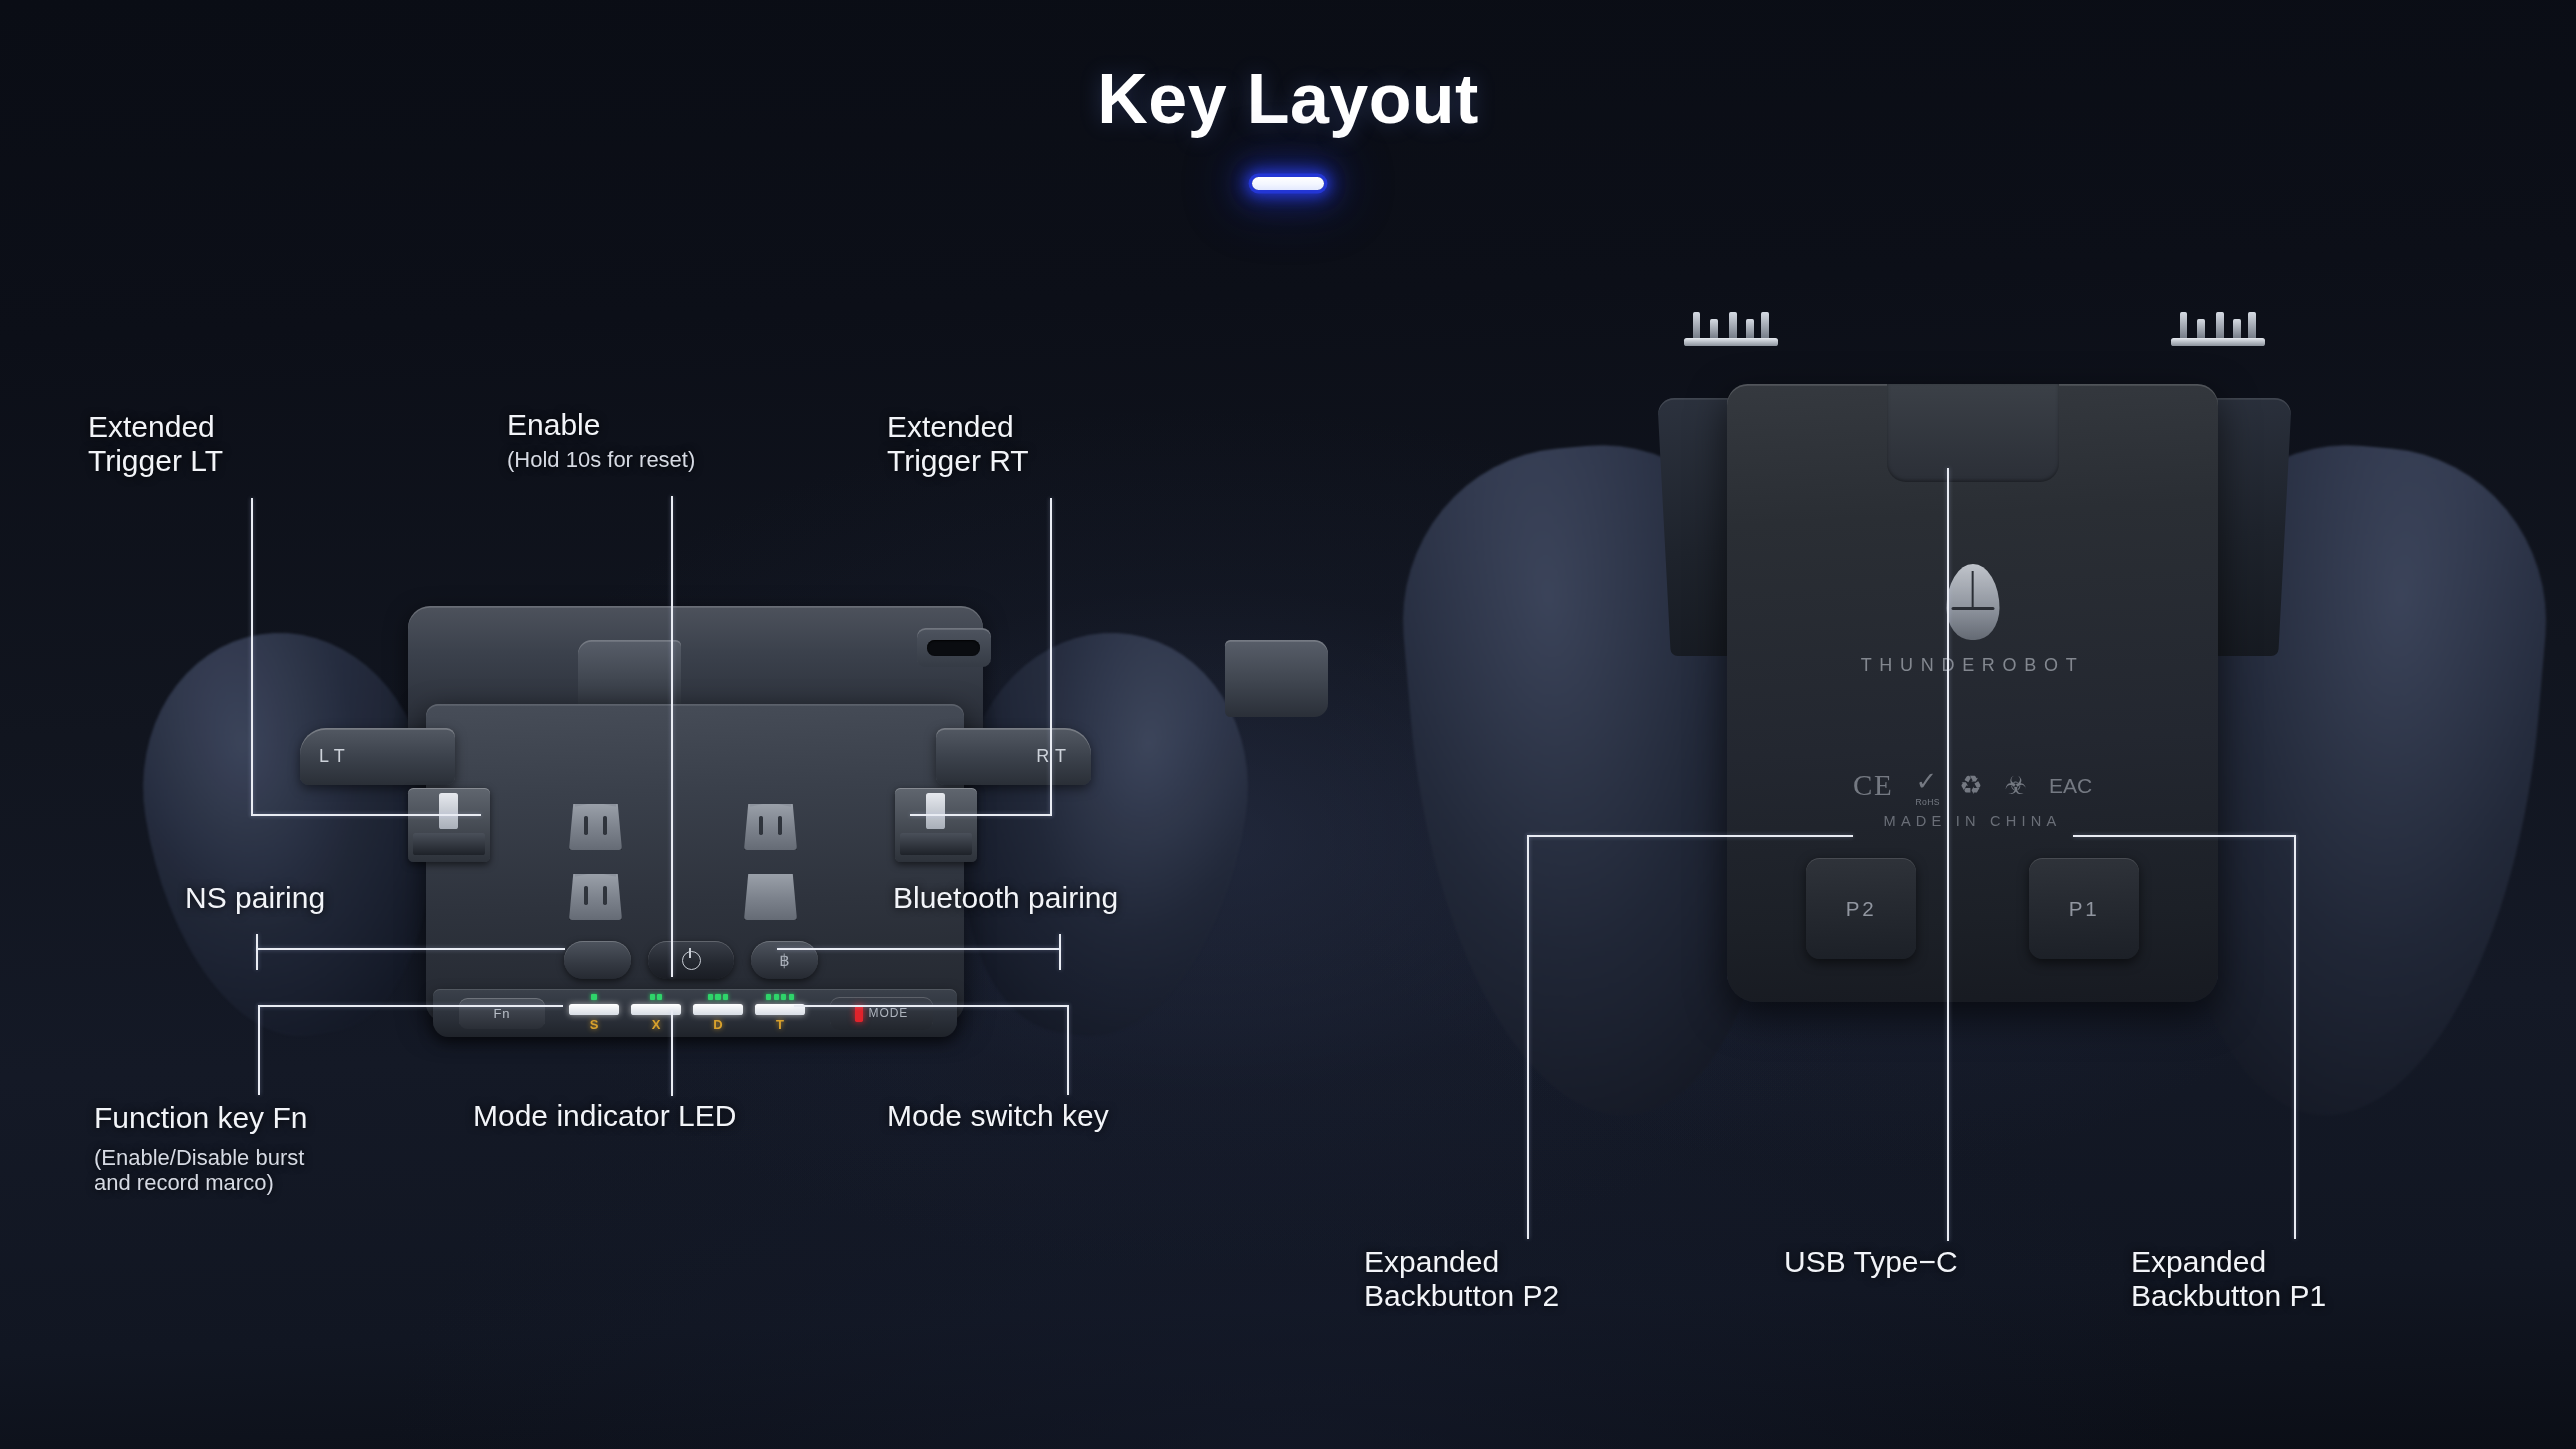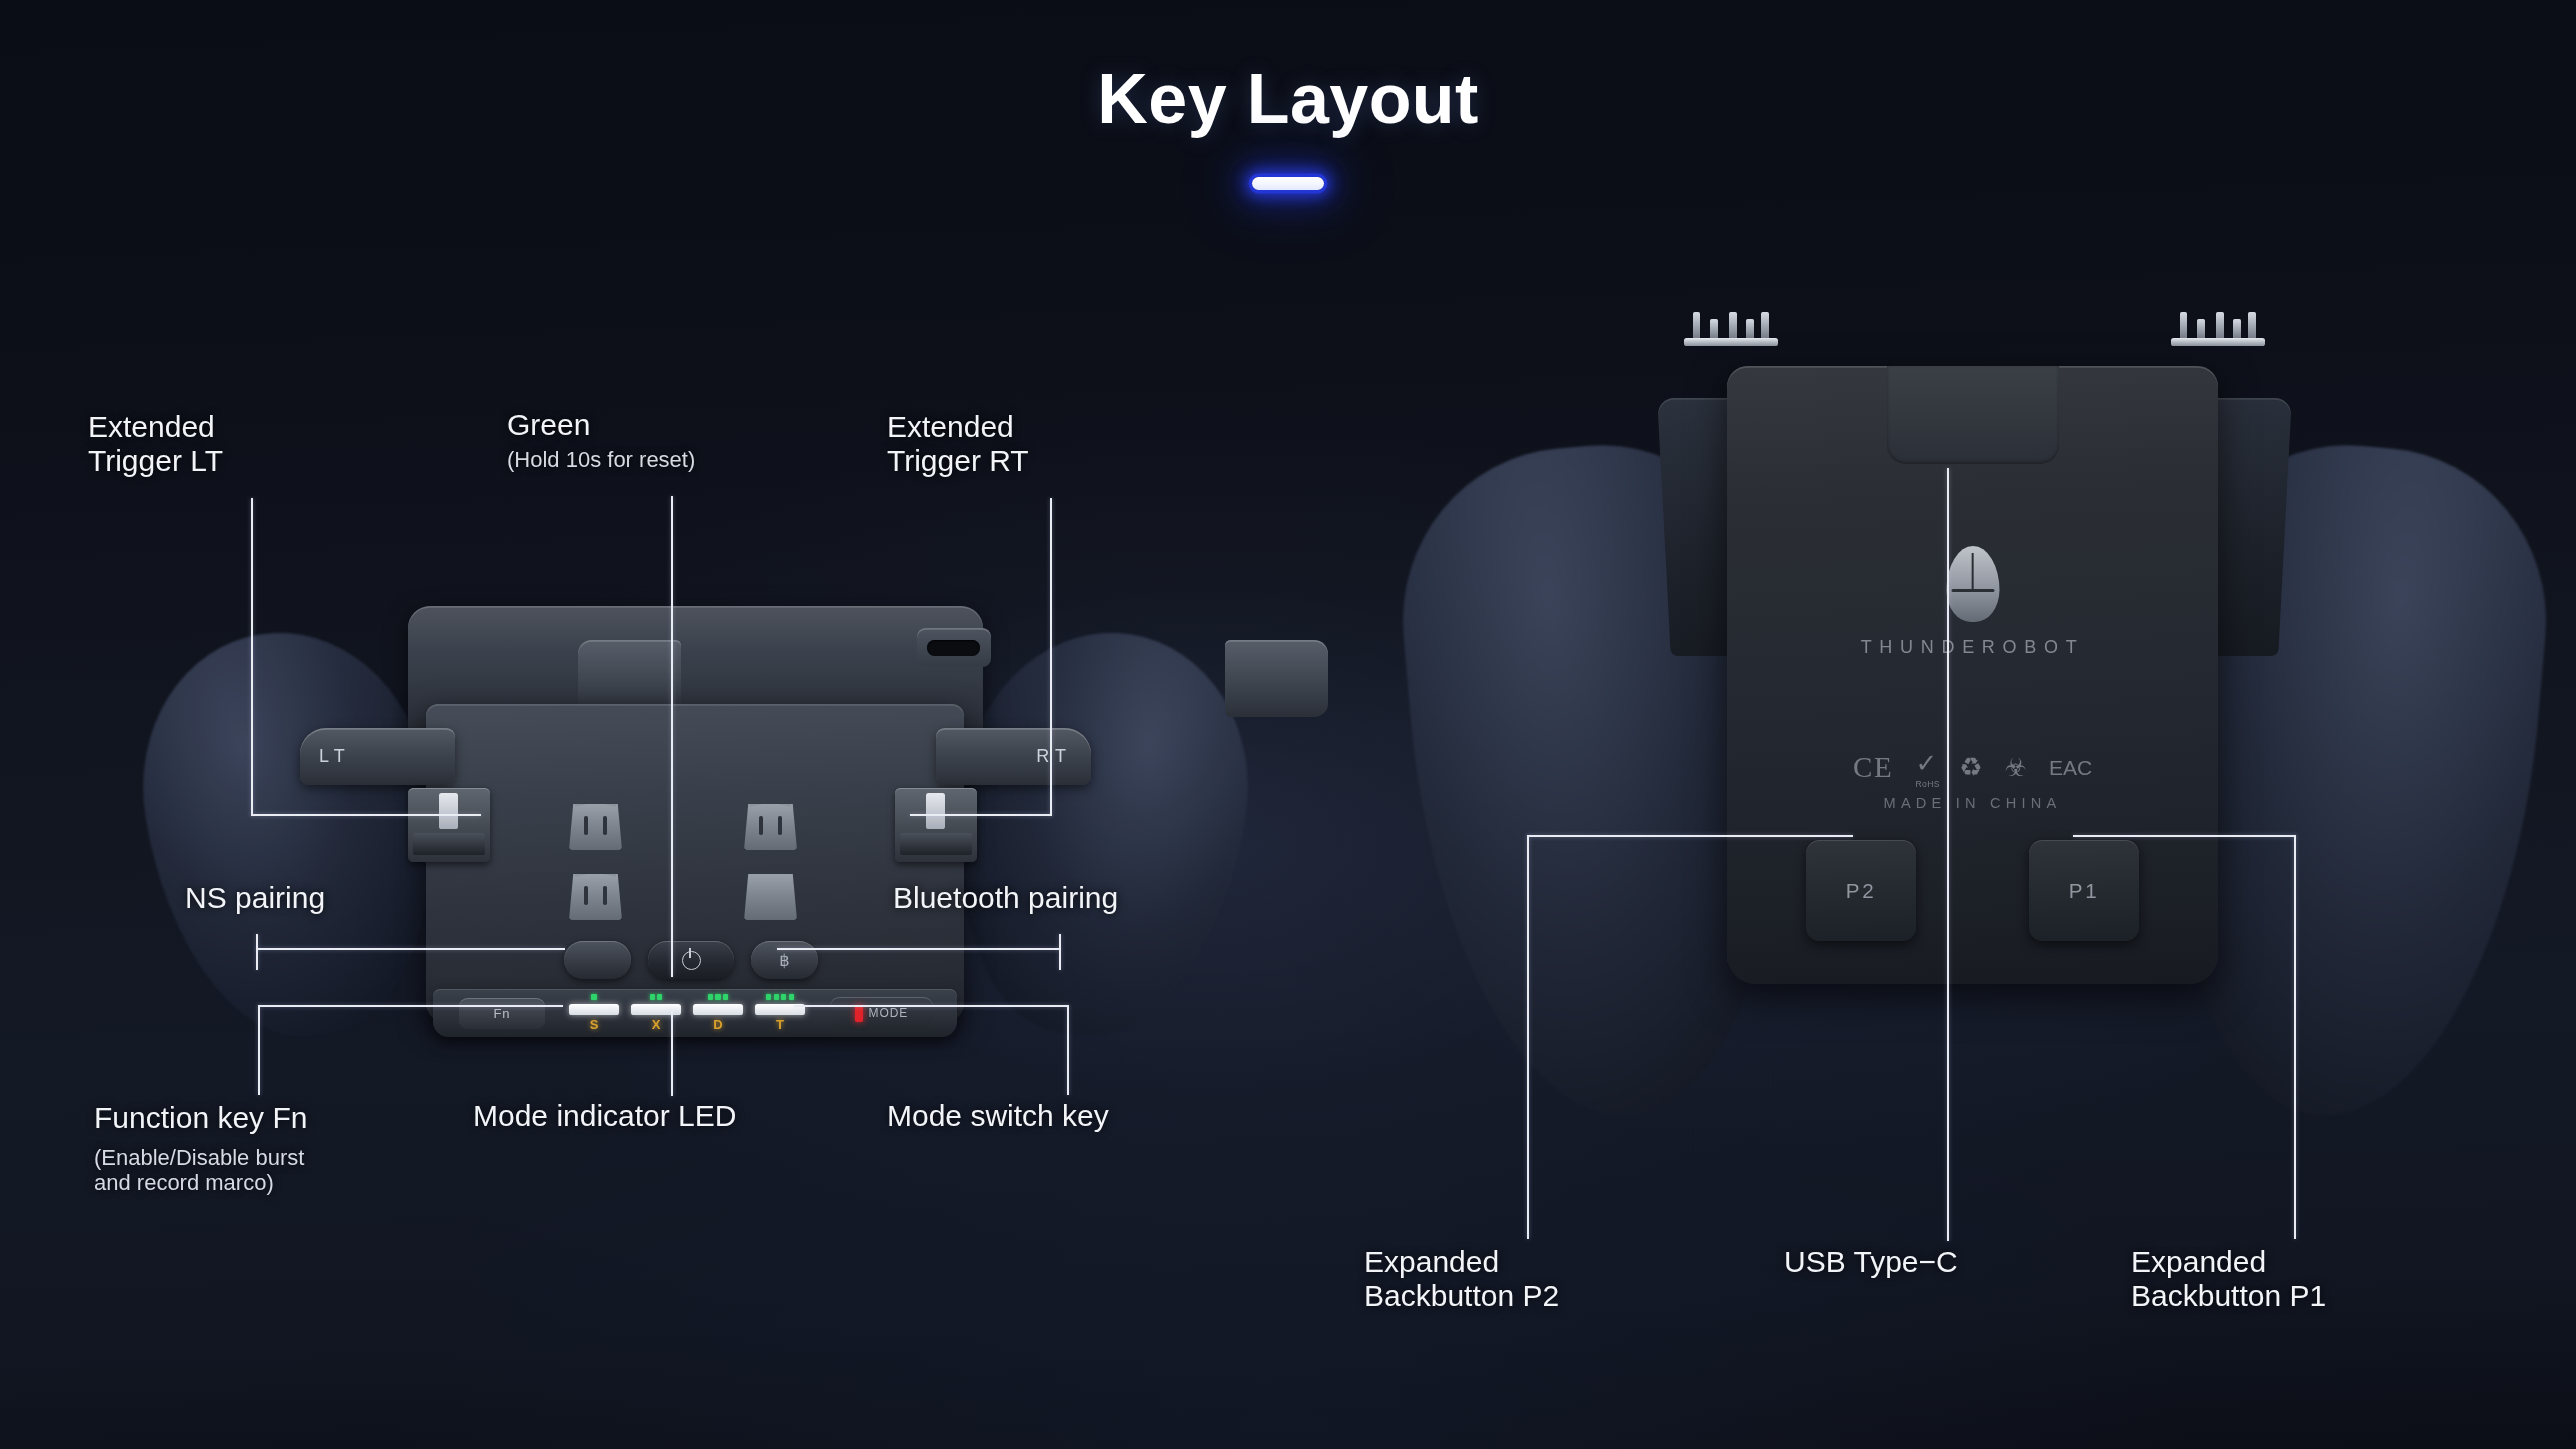--- a/index.html
+++ b/index.html
@@ -234,21 +234,21 @@
   }
   .pins .pin{ position:absolute; bottom:7.7px; width:7.7px; height:26px;
               background:linear-gradient(180deg,#d6dbe3,#767d88); border-radius:1.7px 1.7px 0 0; }
   .pins .pin:nth-child(2){ left:8.6px; }
   .pins .pin:nth-child(3){ left:26px; height:19px; }
   .pins .pin:nth-child(4){ left:45px; }
   .pins .pin:nth-child(5){ left:62px; height:19px; }
   .pins .pin:nth-child(6){ left:77px; }
 
   #back-plate{
-    position:absolute; left:319px; top:23px; width:491px; height:618px;
+    position:absolute; left:319px; top:41px; width:491px; height:618px;
     background:linear-gradient(177deg,#35393f 0%,#2a2e34 22%,#232730 58%,#1c2027 85%,#171a21 100%);
     border-radius:20.6px 20.6px 29px 29px;
     box-shadow:inset 0 1.7px 0 rgba(255,255,255,.14), 0 13.7px 38px rgba(0,0,0,.6);
   }
   #notch{
     position:absolute; left:160px; top:0px; width:172px; height:98px;
     background:linear-gradient(180deg,#3b4047,#2b2f37);
     border-radius:0 0 19px 19px;
     box-shadow:inset 0 -1.7px 3.4px rgba(0,0,0,.35);
   }
@@ -476,21 +476,21 @@
   <div class="ln v" style="left:1527px; top:835px; height:404px;"></div>
 
   <div class="ln v" style="left:1947px; top:468px; height:773px;"></div>
 
   <div class="ln h" style="left:2073px; top:835px; width:223px;"></div>
   <div class="ln v" style="left:2294px; top:835px; height:404px;"></div>
 
   <div class="lbl big cen" style="left:88px; top:410px; width:326px;">Extended
 Trigger LT</div>
 
-  <div class="lbl big cen" style="left:507px; top:408px; width:326px;">Green</div>
+  <div class="lbl big cen" style="left:507px; top:408px; width:326px;">Enable</div>
   <div class="lbl sml cen" style="left:507px; top:447px; width:326px;">(Hold 10s for reset)</div>
 
   <div class="lbl big cen" style="left:887px; top:410px; width:326px;">Extended
 Trigger RT</div>
 
   <div class="lbl big lft" style="left:185px; top:881px; width:309px;">NS pairing</div>
 
   <div class="lbl big lft" style="left:893px; top:881px; width:361px;">Bluetooth pairing</div>
 
   <div class="lbl big cen" style="left:94px; top:1101px; width:326px;">Function key Fn</div>

